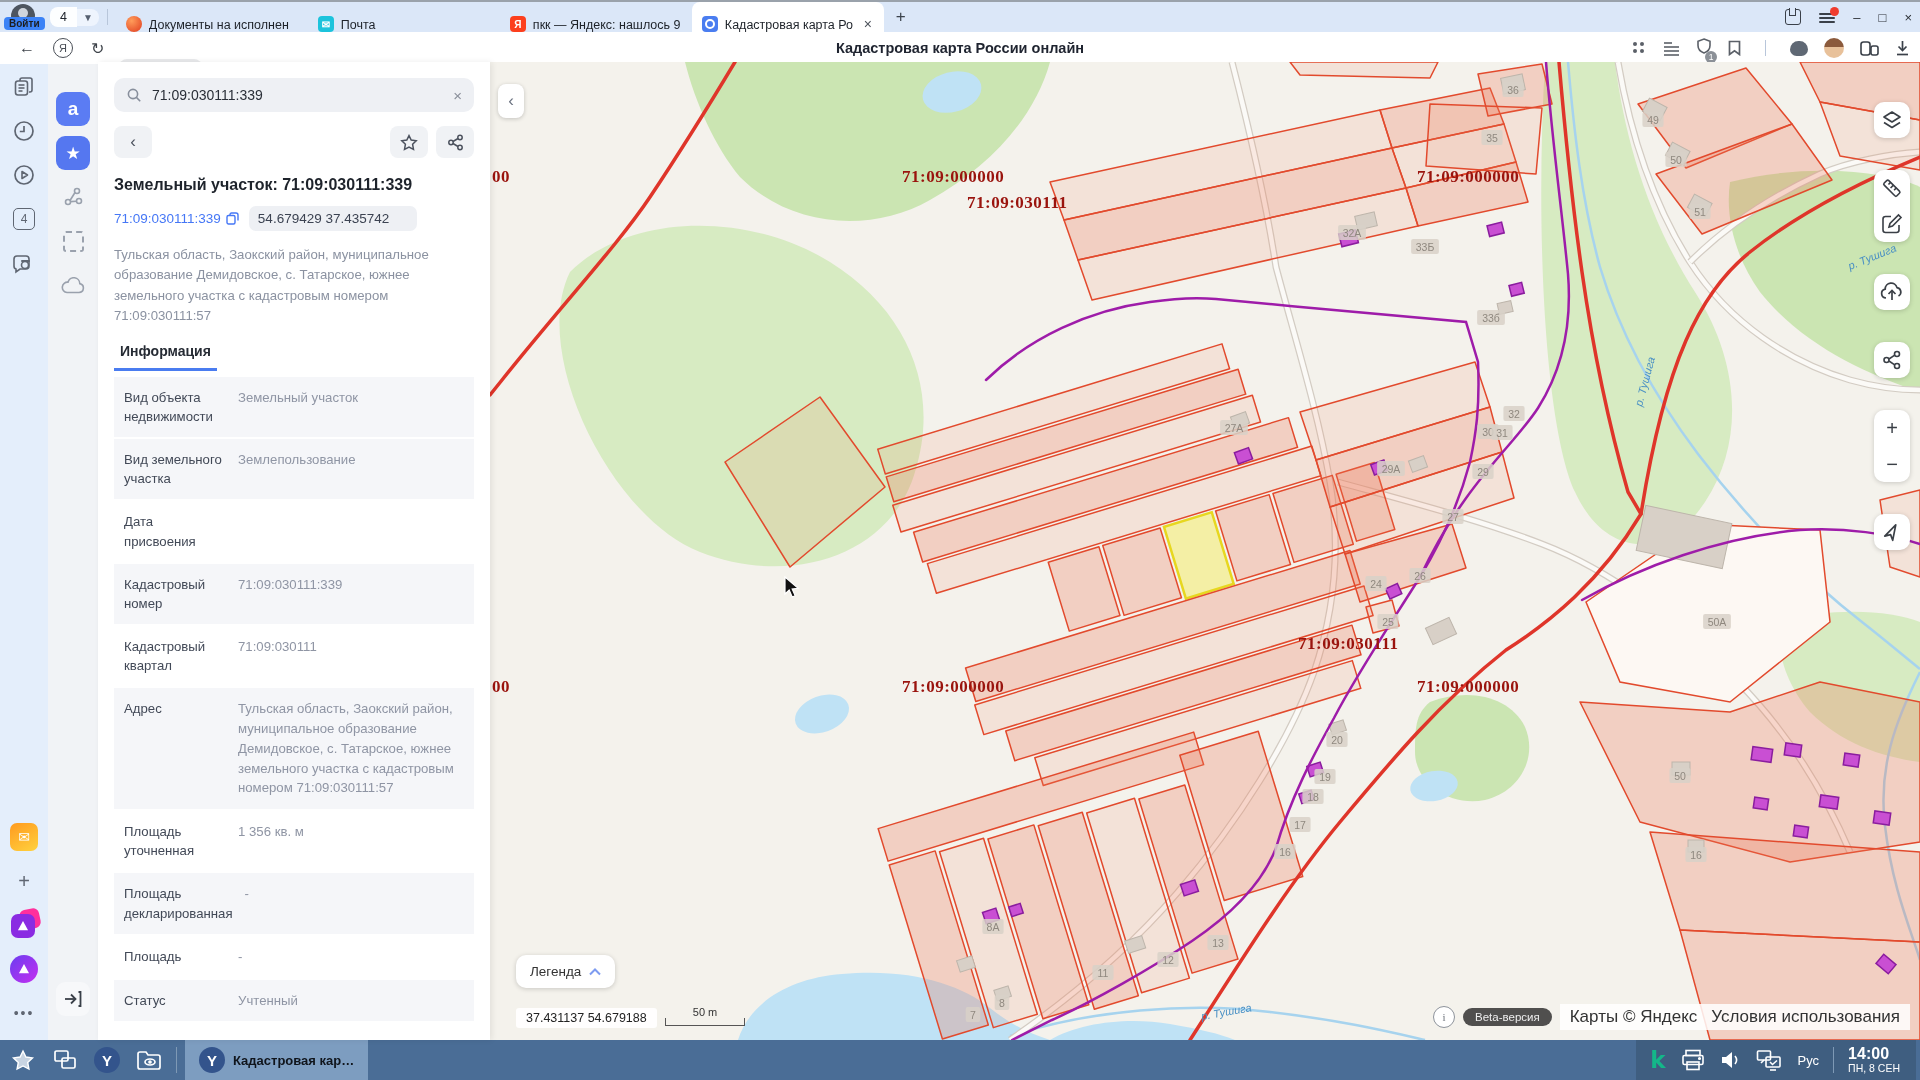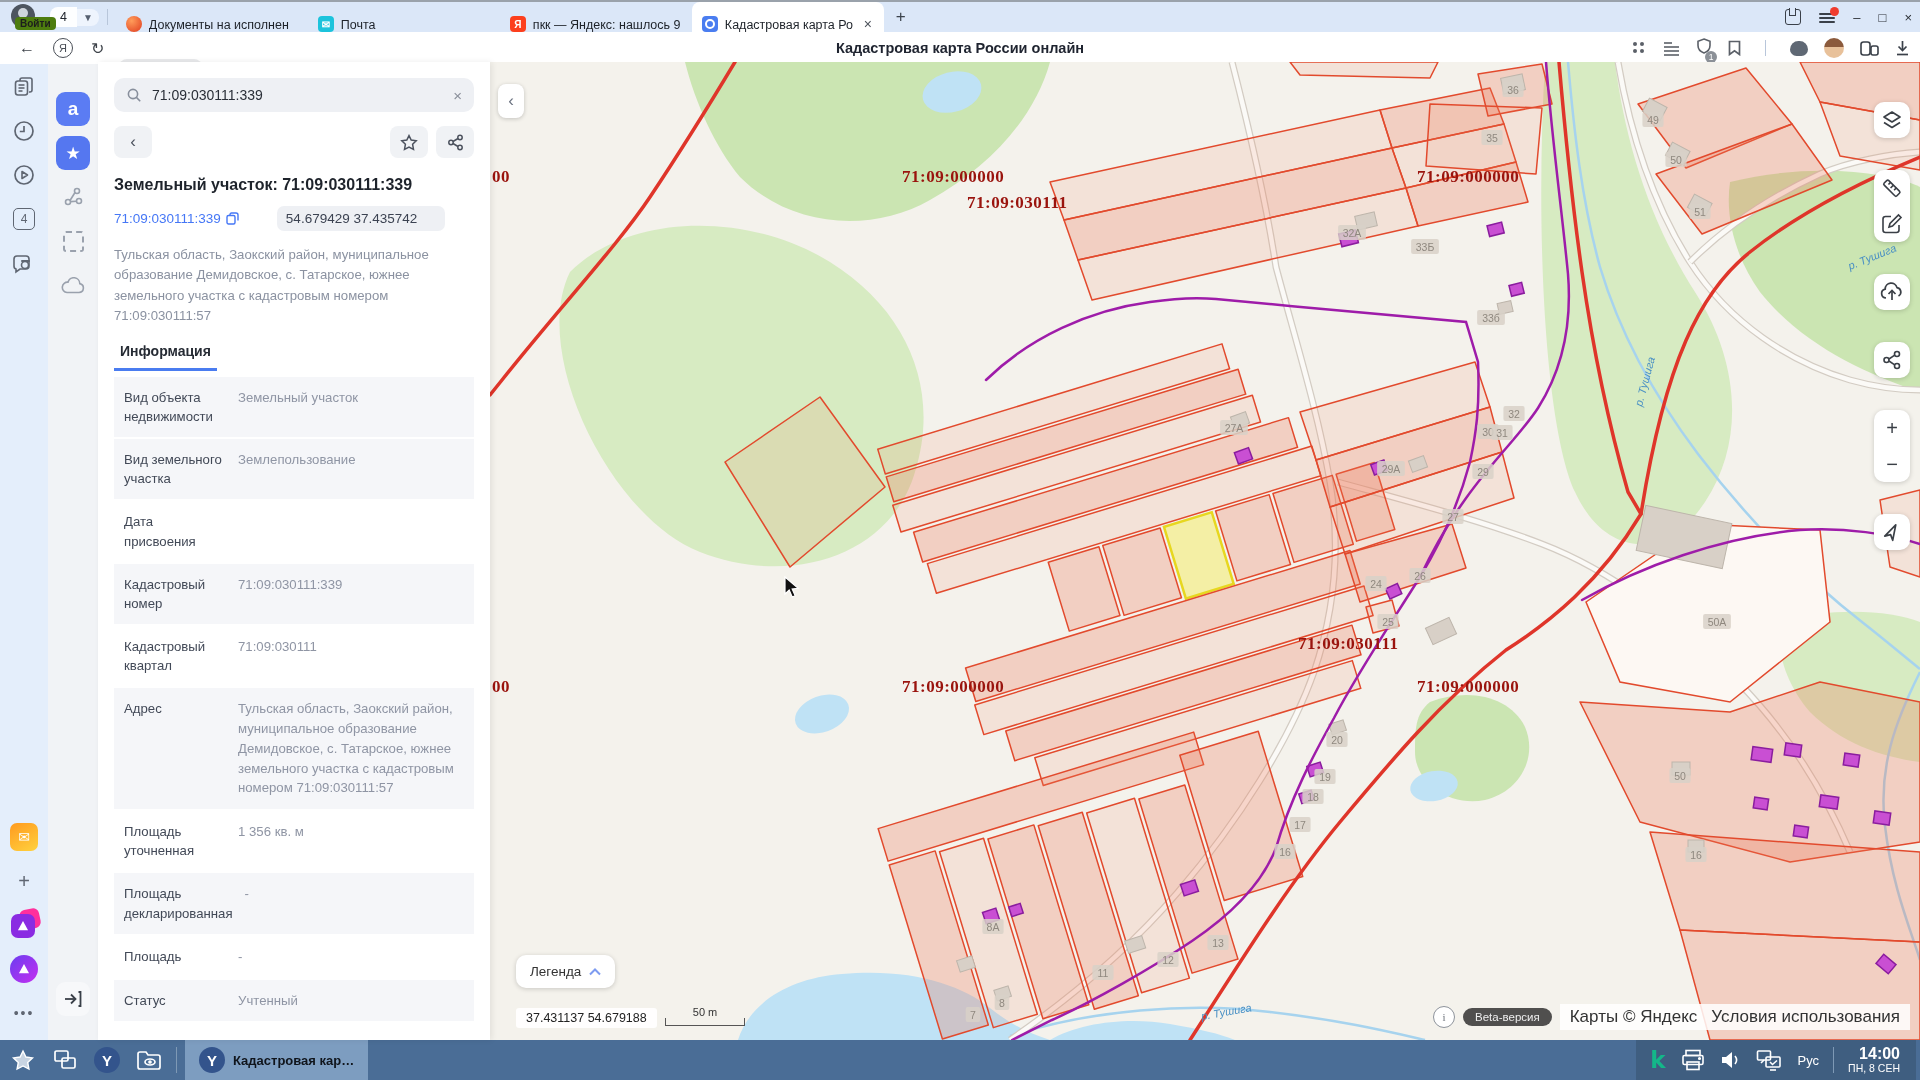--- a/index.html
+++ b/index.html
@@ -4,22 +4,22 @@
 <style>
   html,body{margin:0;padding:0;width:1920px;height:1080px;overflow:hidden;
     font-family:"Liberation Sans",sans-serif;background:#fff;}
   .screen{width:1920px;height:1080px;display:flex;flex-direction:column;}
   
   .chrome{height:62px;background:#dbe7f8;border-top:2px solid #9aa2ab;box-sizing:border-box;}
   .tabbar{height:30px;display:flex;align-items:center;padding:0 6px;position:relative;}
   .avatar-wrap{position:relative;width:34px;height:28px;flex:0 0 auto;}
   .avatar{width:24px;height:24px;border-radius:50%;background:#4d5560;margin:1px auto;position:relative;overflow:hidden;}
   .avatar:after{content:"";position:absolute;left:7px;top:4px;width:10px;height:10px;border-radius:50%;background:#cfd5dc;box-shadow:0 12px 0 2px #cfd5dc;}
-  .login-badge{position:absolute;left:-2px;top:14px;background:#4d7c0f;color:#1d1d1d;font-size:10px;font-weight:bold;
-    padding:1px 5px;border-radius:4px;margin-left:11px;}
+  .login-badge{position:absolute;left:-2px;top:14px;background:#3b82f6;color:#1d1d1d;font-size:10px;font-weight:bold;
+    padding:1px 5px;border-radius:4px;}
   .tab-counter{background:#fdfeff;border-radius:8px 0 0 8px;padding:3px 10px;font-size:12.5px;color:#21262e;margin-left:10px;}
   .tab-chevron{background:#eef4fd;border-radius:0 8px 8px 0;padding:3px 6px;font-size:10px;color:#566070;}
   .vsep{width:1px;height:16px;background:#b8c6da;margin:0 8px;}
   #tabs{display:flex;height:30px;}
   .tab{display:flex;align-items:flex-end;gap:7px;width:172px;padding:0 10px;font-size:12.5px;color:#1d2229;overflow:hidden;}
   .tab.active{background:#fff;border-radius:8px 8px 0 0;}
   .tab-title{white-space:nowrap;overflow:hidden;text-overflow:ellipsis;flex:1;}
   .tab-close{color:#4c525b;font-size:14px;padding:0 2px;}
   .fav{width:16px;height:16px;border-radius:4px;flex:0 0 auto;display:flex;align-items:center;justify-content:center;
     font-size:10px;color:#fff;font-weight:bold;}
@@ -70,21 +70,21 @@
   .panel{width:392px;background:#fff;box-sizing:border-box;padding:16px 16px 0 16px;box-shadow:2px 0 6px rgba(0,0,0,.08);z-index:3;overflow:hidden;}
   .search-row{display:flex;align-items:center;background:#eef0f4;border-radius:10px;padding:8px 12px;gap:8px;}
   .search-input{flex:1;border:0;background:transparent;outline:none;font-size:14px;color:#2a2f38;font-family:inherit;}
   .clear-x{color:#8a8f9a;font-size:15px;}
   .btn-row{display:flex;align-items:center;margin:14px 0 18px 0;}
   .sq-btn{width:38px;height:32px;background:#f0f2f5;border-radius:8px;display:flex;align-items:center;justify-content:center;color:#4c525e;font-size:17px;}
   .btn-row .right{margin-left:auto;display:flex;gap:8px;}
   .p-title{font-size:16px;font-weight:bold;color:#1e232b;margin-bottom:12px;}
   .chip-row{display:flex;align-items:center;gap:10px;margin-bottom:14px;flex-wrap:nowrap;}
   .num-link{color:#4577f6;font-size:13.5px;display:flex;align-items:center;gap:5px;white-space:nowrap;}
-  .coord-chip{background:#eef0f4;border-radius:7px;padding:5px 9px;font-size:13.5px;color:#3c4352;display:flex;align-items:center;gap:6px;white-space:nowrap;margin-left:28px;}
+  .coord-chip{background:#eef0f4;border-radius:7px;padding:5px 9px;font-size:13.5px;color:#3c4352;display:flex;align-items:center;gap:6px;white-space:nowrap;}
   .p-desc{font-size:13.2px;color:#8b92a1;line-height:1.55;margin-bottom:16px;}
   .tab-info{font-size:14px;font-weight:bold;color:#262b34;padding:0 6px 9px 6px;border-bottom:3px solid #4a7cf0;width:max-content;margin-bottom:6px;}
   .irow{display:flex;gap:12px;padding:11px 10px;margin-bottom:2px;}
   .irow.shaded{background:#f5f6f9;}
   .ilab{flex:0 0 102px;font-size:13.2px;color:#424957;line-height:1.45;}
   .ival{flex:1;font-size:13.2px;color:#8f95a4;line-height:1.5;}
   
   .map{flex:1;position:relative;background:#f4f2ec;min-width:0;}
   .map svg.base{position:absolute;inset:0;width:100%;height:100%;}
   .pc{fill:rgba(236,120,85,.13);stroke:#e24a2d;stroke-width:1.5;stroke-linejoin:round;}
@@ -130,21 +130,21 @@
   .taskbar{height:40px;background:#4a6d96;display:flex;align-items:center;padding:0 4px;gap:4px;}
   .tb-ic{width:38px;height:40px;display:flex;align-items:center;justify-content:center;}
   .tb-sep{width:1px;height:26px;background:#7e99b5;margin:0 4px;}
   .ycirc{width:26px;height:26px;border-radius:50%;background:#33548c;color:#fff;font-weight:bold;font-size:15px;
     display:flex;align-items:center;justify-content:center;}
   .task-chip{height:40px;display:flex;align-items:center;gap:8px;background:#7d9dc0;padding:0 14px;}
   .task-chip .t{color:#10151c;font-size:13px;font-weight:bold;white-space:nowrap;}
   .tb-right{margin-left:auto;display:flex;align-items:center;background:#3f5e80;height:40px;padding:0 6px;}
   .klogo{color:#14b789;font-weight:bold;font-size:23px;padding:0 8px;font-family:"DejaVu Sans",sans-serif;}
   .lang{color:#fff;font-size:13px;padding:0 10px;}
-  .clock{color:#fff;text-align:right;line-height:1.1;padding:0 10px;}
+  .clock{color:#fff;line-height:1.1;padding:0 10px;}
   .clock .tm{font-size:16px;font-weight:bold;}
   .clock .dt{font-size:10.5px;}
 </style>
 </head>
 <body>
 
 <div class="screen">
 
   <div class="chrome">
     <div class="tabbar">

